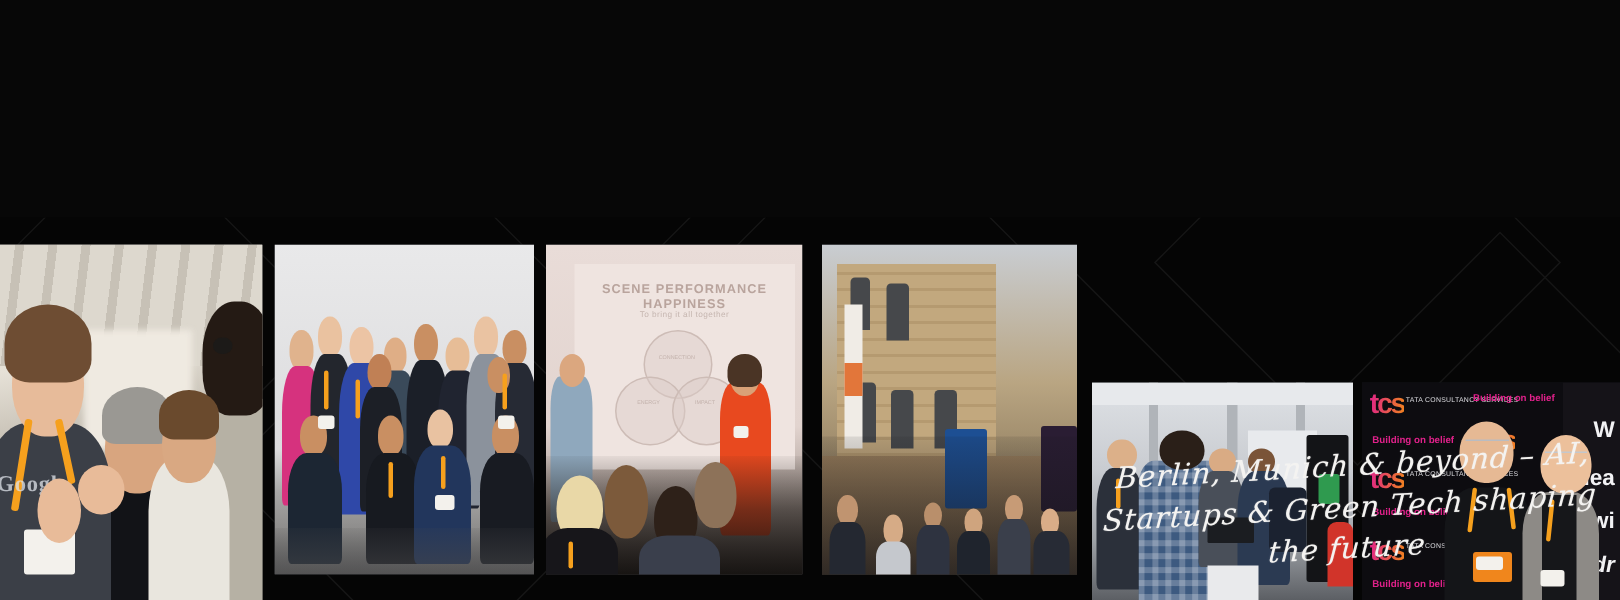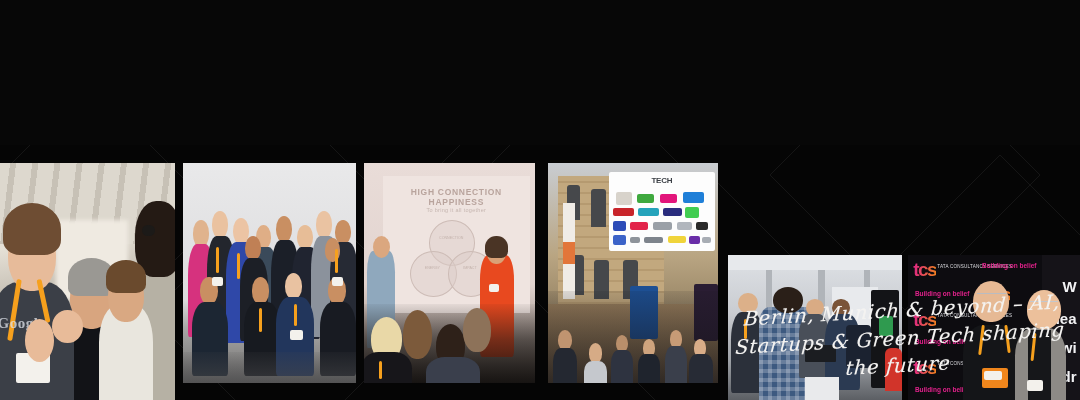--- a/index.html
+++ b/index.html
@@ -309,21 +309,21 @@
         <div class="badge" style="left:86%; top:52%; width:11px; height:9px;"></div>
 
         <div style="position:absolute;left:0;bottom:0;width:100%;height:14%;background:linear-gradient(180deg,rgba(80,80,80,.1),rgba(70,70,72,.65));"></div>
       </div>
     </div>
 
     <div class="photo" style="left:364px; top:18px; width:171px; height:220px;">
       <div class="scene">
         <div class="p3-bg"></div>
         <div class="p3-slide"></div>
-        <div class="p3-title">HIGH CONNECTION HAPPINESS</div>
+        <div class="p3-title">SCENE PERFORMANCE HAPPINESS</div>
         <div class="p3-sub">To bring it all together</div>
 
         <div class="p3-circ" style="left:38%; top:26%; width:26%; height:20%;"></div>
         <div class="p3-circ" style="left:27%; top:40%; width:26%; height:20%;"></div>
         <div class="p3-circ" style="left:49%; top:40%; width:26%; height:20%;"></div>
         <div class="p3-ctxt" style="left:38%; top:33%; width:26%;">CONNECTION</div>
         <div class="p3-ctxt" style="left:27%; top:47%; width:26%;">ENERGY</div>
         <div class="p3-ctxt" style="left:49%; top:47%; width:26%;">IMPACT</div>
 
         <div class="p3-speaker"></div>
@@ -350,42 +350,20 @@
         <div class="p4-sky"></div>
         <div class="p4-brick"></div>
         <div class="p4-win" style="left:11%; top:10%; width:8%;  height:16%;"></div>
         <div class="p4-win" style="left:25%; top:12%; width:9%;  height:17%;"></div>
         <div class="p4-win" style="left:12%; top:42%; width:9%;  height:18%;"></div>
         <div class="p4-win" style="left:27%; top:44%; width:9%;  height:18%;"></div>
         <div class="p4-win" style="left:44%; top:44%; width:9%;  height:18%;"></div>
         <div class="p4-flag"></div>
         <div class="p4-flagb"></div>
 
-        <div class="p4-card">
-          <div class="p4-logo-title">TECH</div>
-          <div class="p4-chip" style="left:6%;  top:26%; width:16%; height:16%; background:#d8d3cb;"></div>
-          <div class="p4-chip" style="left:26%; top:28%; width:17%; height:11%; background:#3fa93f;"></div>
-          <div class="p4-chip" style="left:48%; top:28%; width:16%; height:11%; background:#e2157b;"></div>
-          <div class="p4-chip" style="left:70%; top:26%; width:20%; height:13%; background:#1f7fd8;"></div>
-          <div class="p4-chip" style="left:4%;  top:46%; width:20%; height:10%; background:#c8242a;"></div>
-          <div class="p4-chip" style="left:27%; top:46%; width:20%; height:10%; background:#25a3bb;"></div>
-          <div class="p4-chip" style="left:51%; top:46%; width:18%; height:10%; background:#2a2d7e;"></div>
-          <div class="p4-chip" style="left:72%; top:44%; width:13%; height:14%; background:#41cd52;"></div>
-          <div class="p4-chip" style="left:4%;  top:62%; width:12%; height:13%; background:#2d4cb8;"></div>
-          <div class="p4-chip" style="left:20%; top:64%; width:17%; height:10%; background:#e2234a;"></div>
-          <div class="p4-chip" style="left:42%; top:64%; width:18%; height:9%;  background:#9aa0a7;"></div>
-          <div class="p4-chip" style="left:64%; top:64%; width:15%; height:9%;  background:#b1b6bd;"></div>
-          <div class="p4-chip" style="left:82%; top:63%; width:12%; height:10%; background:#2b2b2b;"></div>
-          <div class="p4-chip" style="left:4%;  top:80%; width:12%; height:12%; background:#3c63c8;"></div>
-          <div class="p4-chip" style="left:20%; top:82%; width:9%;  height:8%;  background:#8e939a;"></div>
-          <div class="p4-chip" style="left:33%; top:82%; width:18%; height:8%;  background:#7e848c;"></div>
-          <div class="p4-chip" style="left:56%; top:81%; width:17%; height:9%;  background:#f0d43a;"></div>
-          <div class="p4-chip" style="left:76%; top:81%; width:10%; height:10%; background:#6a2ea8;"></div>
-          <div class="p4-chip" style="left:88%; top:82%; width:9%;  height:8%;  background:#a8adb4;"></div>
-        </div>
 
         <div class="p4-floor"></div>
         <div class="p4-ban"></div>
         <div class="p4-ban2"></div>
         <div class="p4-crowd"></div>
         <div class="head" style="left:6%;  top:76%; width:8%;  height:9%;  background:#c09470;"></div>
         <div class="torso" style="left:3%;  top:84%; width:14%; height:18%; background:#242831;"></div>
         <div class="head" style="left:24%; top:82%; width:8%;  height:9%;  background:#d6ab86;"></div>
         <div class="torso" style="left:21%; top:90%; width:14%; height:14%; background:#c5c8cd;"></div>
         <div class="head" style="left:40%; top:78%; width:7%;  height:8%;  background:#b98f6b;"></div>
@@ -445,21 +423,21 @@
         <div class="p6-belief" style="left:4%; top:24%;">Building on belief</div>
         <div class="p6-belief" style="left:4%; top:57%;">Building on belief</div>
         <div class="p6-belief" style="left:4%; top:90%;">Building on belief</div>
         <div class="p6-tcsmark" style="left:46%; top:20%;">tcs</div>
         <div class="p6-belief" style="left:43%; top:5%;">Building on belief</div>
 
         <div class="p6-panel"></div>
         <div class="p6-ptext" style="top:16%;">W</div>
         <div class="p6-ptext" style="top:38%;">lea</div>
         <div class="p6-ptext" style="top:58%;">wi</div>
-        <div class="p6-ptext" style="top:78%;">dr</div>
+        <div class="p6-ptext" style="top:78%;font-style:italic;">dr</div>
 
         <div class="torso" style="left:32%; top:48%; width:34%; height:58%; background:#141518;"></div>
         <div class="head" style="left:38%; top:18%; width:21%; height:28%; background:#e6b994;"></div>
         <div style="position:absolute;left:35%;top:12%;width:28%;height:42%;border-radius:48% 48% 34% 34%;background:#4a342a;z-index:-1;"></div>
         <div style="position:absolute;left:40%;top:26%;width:17%;height:4%;border-top:1px solid #b9bcc2;"></div>
         <div class="lanyard" style="left:42%; top:48%; width:3px; height:30px; transform:rotate(7deg);"></div>
         <div class="lanyard" style="left:57%; top:48%; width:3px; height:28px; transform:rotate(-7deg);"></div>
         <div style="position:absolute;left:43%;top:78%;width:15%;height:14%;background:#f0861c;border-radius:2px;"></div>
         <div class="badge" style="left:44%; top:80%; width:18px; height:9px;"></div>
 

